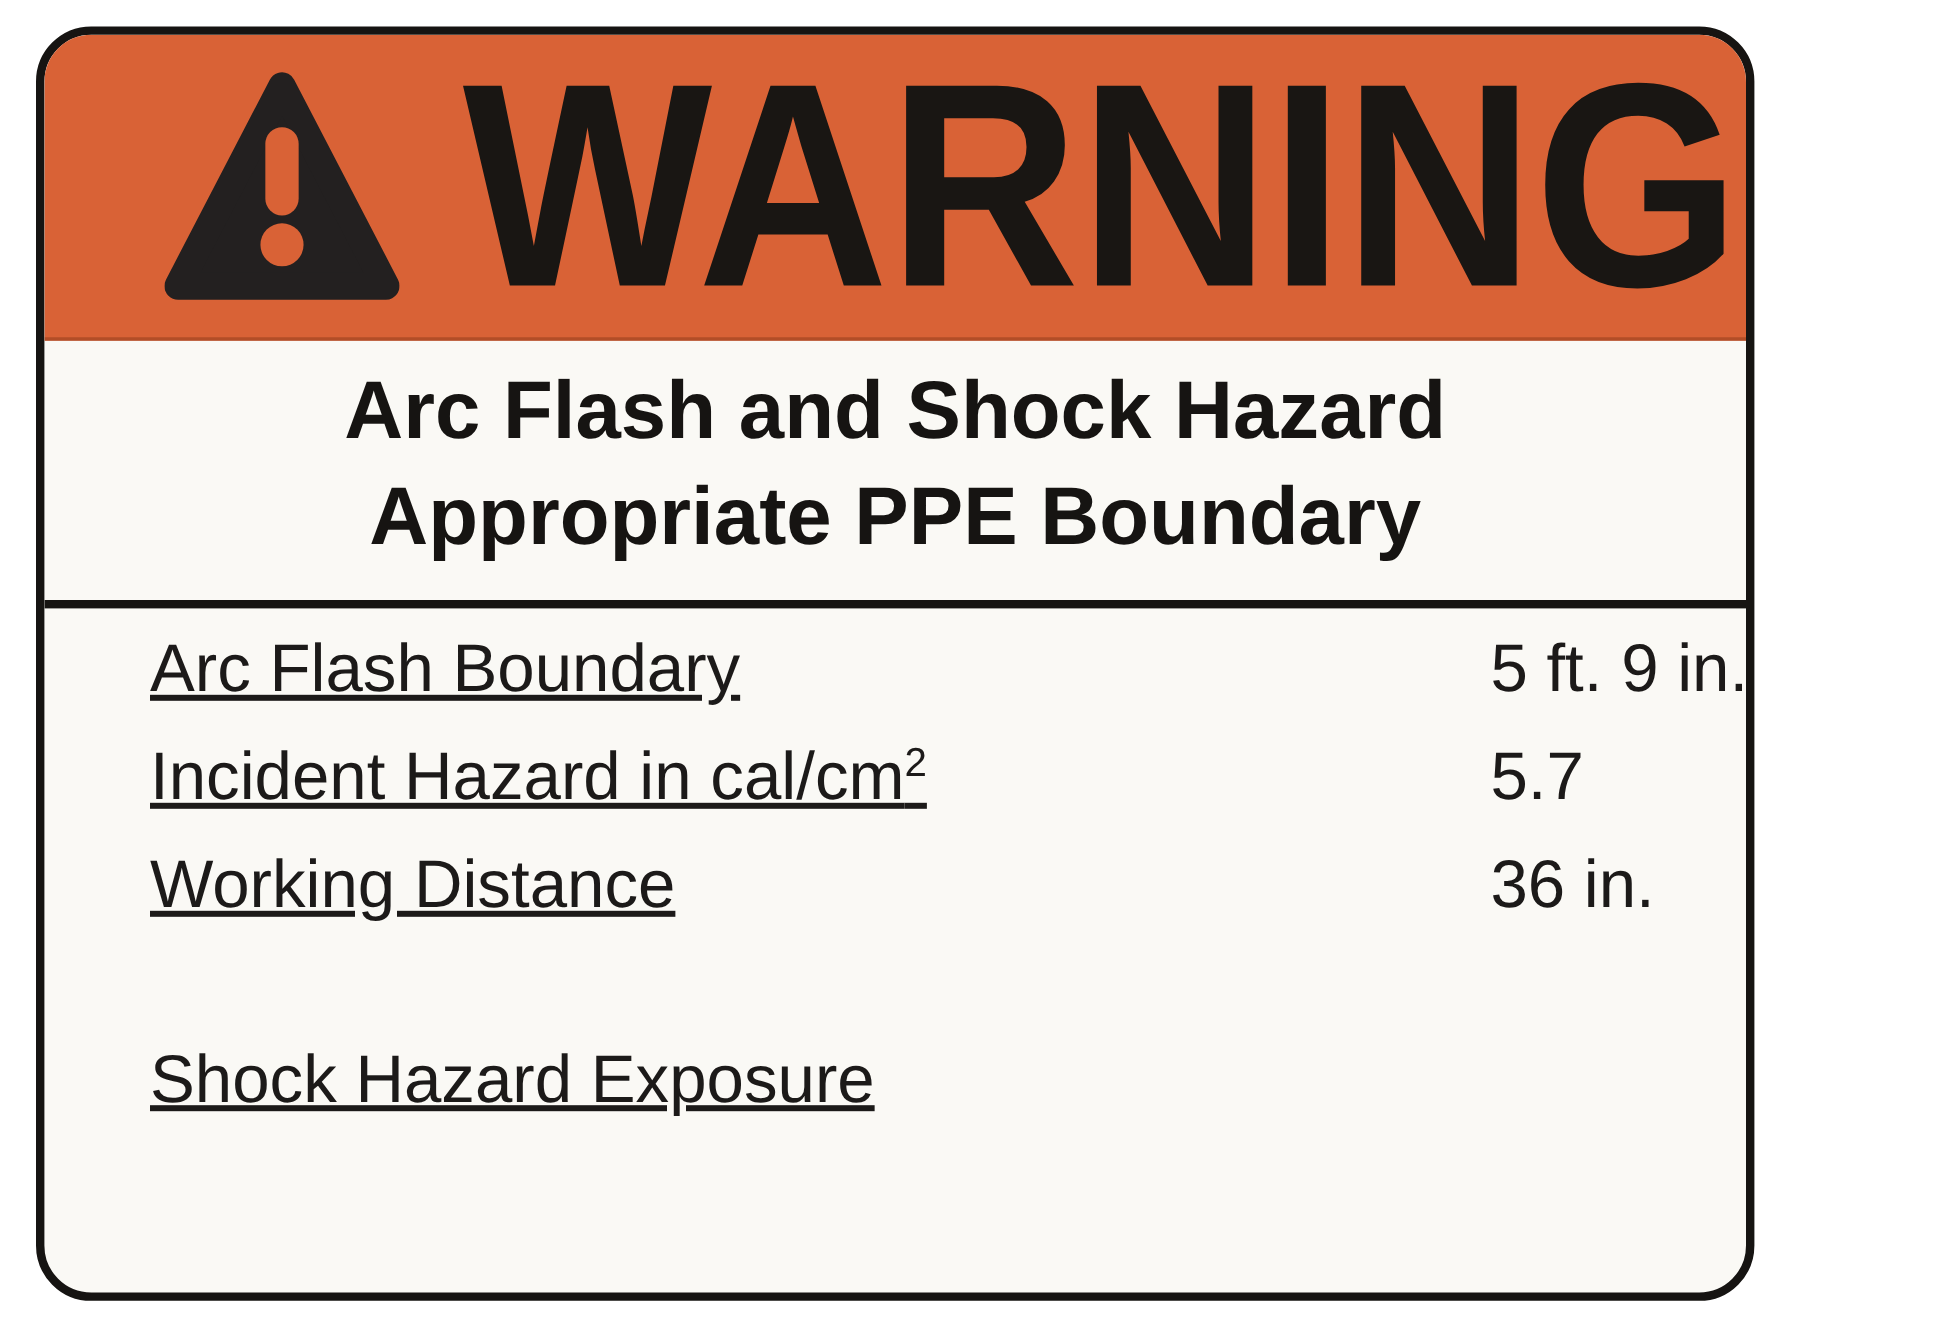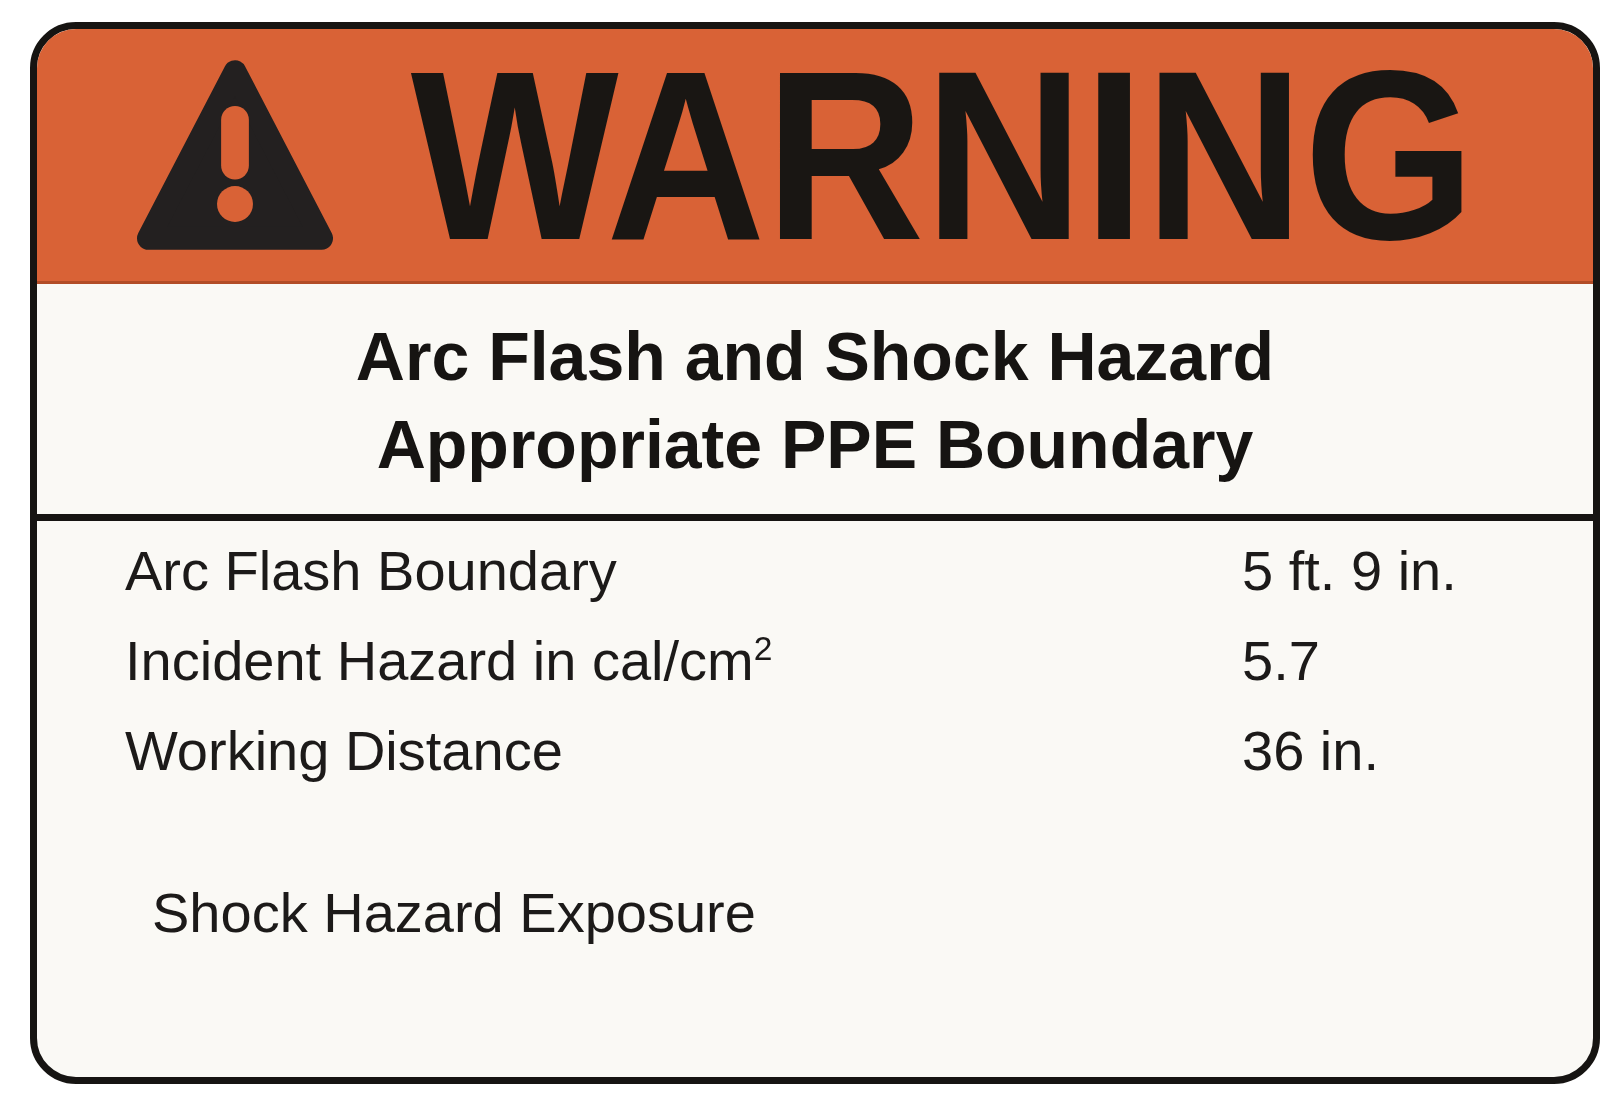--- a/index.html
+++ b/index.html
@@ -5,21 +5,21 @@
   html,body{margin:0;padding:0;}
   body{
     width:1619px;height:1106px;position:relative;
     background:#ffffff;
     font-family:"Liberation Sans", sans-serif;
     color:#1c1a19;
     overflow:hidden;
   }
   .label{
     position:absolute;left:30px;top:22px;
-    width:1570px;height:1062px;box-sizing:border-box;
+    width:1432px;height:1062px;box-sizing:border-box;
     background:#faf9f5;
     border:7px solid #161412;
     border-radius:46px;
     overflow:hidden;
   }
   .banner{
     height:252px;
     background:#d96236;
     border-bottom:3px solid rgba(90,30,5,.30);
     display:flex;align-items:center;
@@ -34,39 +34,40 @@
     font-size:242px;
     line-height:1;
     letter-spacing:0;
     color:#191613;
     transform:scaleX(.91);
     transform-origin:50% 50%;
     white-space:nowrap;
   }
   .subheader{
     height:202px;
-    padding-top:28px;
+    padding-top:14px;
     text-align:center;
     font-weight:bold;
     font-size:68px;
     line-height:88px;
     color:#161412;
   }
   .divider{height:7px;background:#161412;}
   .rows{
     padding-top:5px;
     font-size:56px;
   }
   .row{
     position:relative;
     height:90px;line-height:90px;
     padding-left:88px;
     white-space:nowrap;
+    text-decoration:underline;
   }
-  .row.gap{margin-top:72px;margin-left:27px;}
+  .row.gap{margin-top:72px;}
   .row .value{
     position:absolute;left:1205px;top:0;text-align:right;
   }
   .row sup{font-size:0.6em;line-height:0;}
   .bold{font-weight:bold;}
 </style>
 </head>
 <body>
 
 <div class="label">

